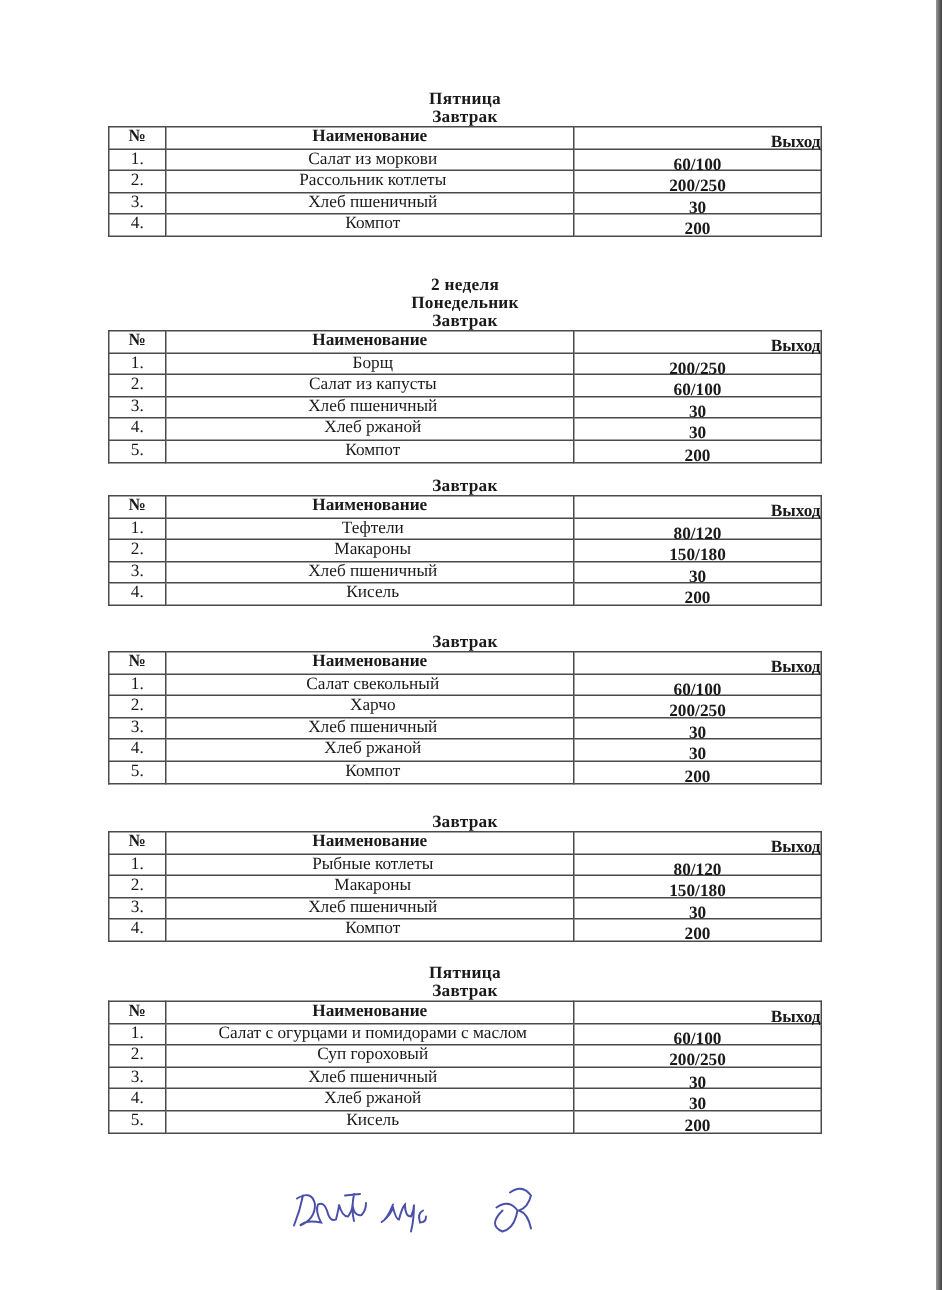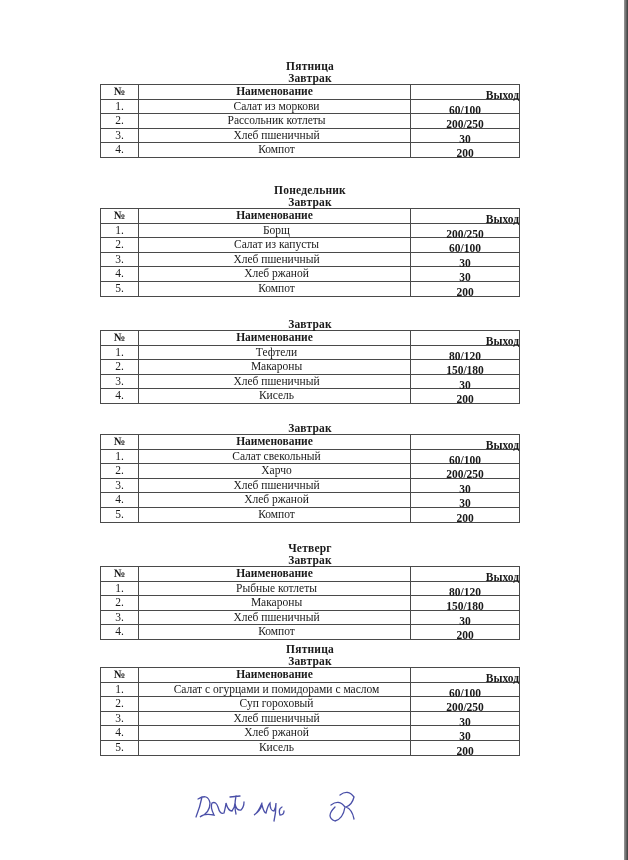--- a/index.html
+++ b/index.html
@@ -4,21 +4,21 @@
 <style>
   html, body { margin: 0; padding: 0; }
   body {
     width: 628px; height: 860px; background: #ffffff; position: relative; overflow: hidden;
     font-family: "Liberation Serif", "DejaVu Serif", serif; color: #1a1a1a;
   }
   .right-edge {
     position: absolute; right: 0; top: 0; width: 4px; height: 860px;
     background: linear-gradient(to right, #9a9a9a, #3c3c3c);
   }
-  .section { position: absolute; left: 100px; width: 420px; }
+  .section { position: absolute; left: 72px; width: 476px; }
   .heading {
     text-align: center; font-weight: bold; font-size: 11.5px; line-height: 12px; letter-spacing: 0.2px;
   }
   table.menu {
     width: 100%; border-collapse: collapse; font-size: 11.5px; table-layout: fixed;
     border: 1.3px solid #3a3a3a;
   }
   table.menu td, table.menu th {
     border: 1px solid #4a4a4a; padding: 0; height: 13.6px; line-height: 13px;
     font-weight: normal; vertical-align: top;
@@ -88,20 +88,21 @@
             <td class="cell-name">Компот</td>
             <td>
               <span class="cell-out" style="display: block;">200</span>
             </td>
           </tr>
         </tbody>
     </table>
   </div>
     <div class="section" style="top: 184px;">
     <div class="headings">
+        <div class="heading">2 неделя</div>
         <div class="heading">Понедельник</div>
         <div class="heading">Завтрак</div>
       </div>
     <table class="menu">
       <colgroup>
           <col class="c-num">
           <col class="c-name">
           <col class="c-out">
         </colgroup>
       <thead>
@@ -250,21 +251,20 @@
             <td class="cell-name">Компот</td>
             <td>
               <span class="cell-out" style="display: block;">200</span>
             </td>
           </tr>
         </tbody>
     </table>
   </div>
     <div class="section" style="top: 542px;">
     <div class="headings">
-        <div class="heading">Четверг</div>
         <div class="heading">Завтрак</div>
       </div>
     <table class="menu">
       <colgroup>
           <col class="c-num">
           <col class="c-name">
           <col class="c-out">
         </colgroup>
       <thead>
         <tr>

